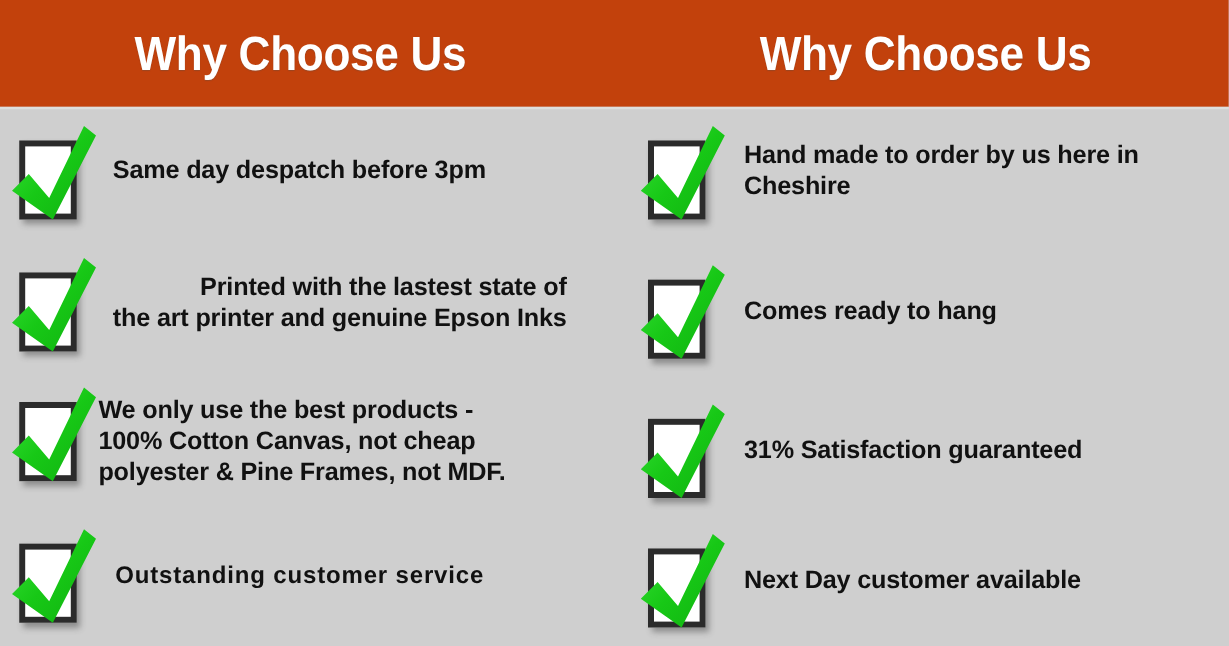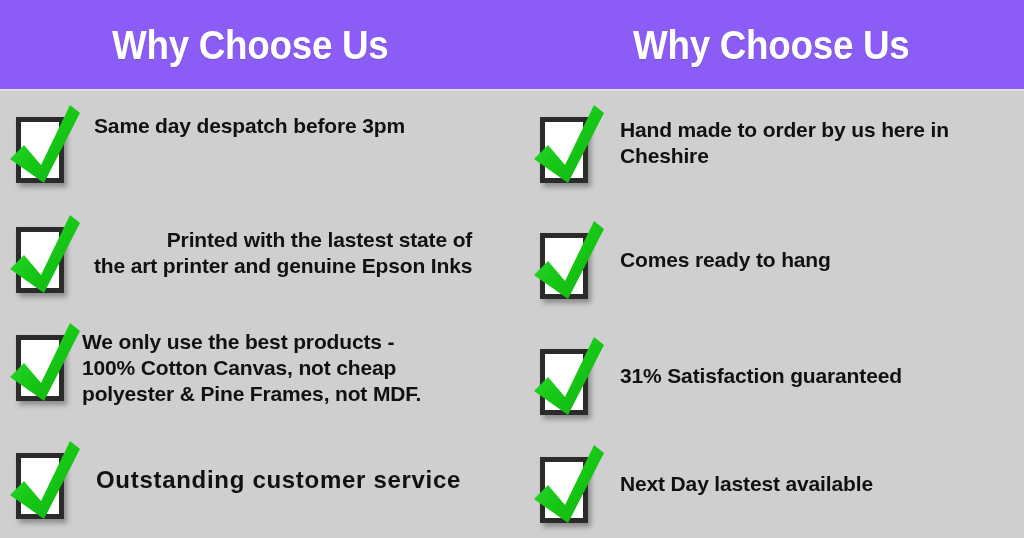--- a/index.html
+++ b/index.html
@@ -22,21 +22,21 @@
     box-sizing: border-box;
   }
 
   
   .header-band {
     position: absolute;
     left: 0;
     top: 0;
     width: 1024px;
     height: 89px;
-    background: #8b5cf6;
+    background: #c2410c;
     display: flex;
     align-items: center;
   }
   .header-band::after {
     content: "";
     position: absolute;
     left: 0;
     bottom: -2px;
     width: 1024px;
     height: 2px;
@@ -94,21 +94,21 @@
     font-family: "Liberation Sans", sans-serif;
     font-weight: bold;
     font-size: 21px;
     line-height: 26px;
     white-space: pre-line;
     letter-spacing: -0.15px;
   }
   
   .feature-text.wide {
     letter-spacing: 0.7px;
-    font-size: 24px;
+    font-size: 20px;
   }
 
   
   .check-icon {
     position: relative;
     width: 74px;
     height: 88px;
     flex: 0 0 74px;
   }
   .check-icon .box {
@@ -156,21 +156,21 @@
             <defs>
               <linearGradient id="gL1" x1="0" y1="0" x2="1" y2="1">
                 <stop offset="0%" stop-color="#3ae03a"></stop>
                 <stop offset="50%" stop-color="#17c816"></stop>
                 <stop offset="100%" stop-color="#10b010"></stop>
               </linearGradient>
             </defs>
             <path d="M2 56 L16 42 L33 62 L62 2 L72 10 L36 80 Z" fill="url(#gL1)"></path>
           </svg>
         </span>
-        <span class="feature-text" style="margin-top:10px;margin-left:12px;">Same day despatch before 3pm</span>
+        <span class="feature-text" style="margin-top:26px;margin-left:12px;">Same day despatch before 3pm</span>
       </div>
 
       <div class="feature-row" style="top:122px;left:8px;text-align:right;">
         <span class="check-icon">
           <span class="box"></span>
           <svg class="tick" viewBox="0 0 74 88">
             <defs>
               <linearGradient id="gL2" x1="0" y1="0" x2="1" y2="1">
                 <stop offset="0%" stop-color="#3ae03a"></stop>
                 <stop offset="50%" stop-color="#17c816"></stop>
@@ -283,19 +283,19 @@
             <defs>
               <linearGradient id="gR4" x1="0" y1="0" x2="1" y2="1">
                 <stop offset="0%" stop-color="#3ae03a"></stop>
                 <stop offset="50%" stop-color="#17c816"></stop>
                 <stop offset="100%" stop-color="#10b010"></stop>
               </linearGradient>
             </defs>
             <path d="M2 56 L16 42 L33 62 L62 2 L72 10 L36 80 Z" fill="url(#gR4)"></path>
           </svg>
         </span>
-        <span class="feature-text" style="margin-top:28px;margin-left:14px;">Next Day lastest available</span>
+        <span class="feature-text" style="margin-top:28px;margin-left:14px;">Next Day customer available</span>
       </div>
 
     </div>
 
   </div>
 </div>
 
 </body></html>

